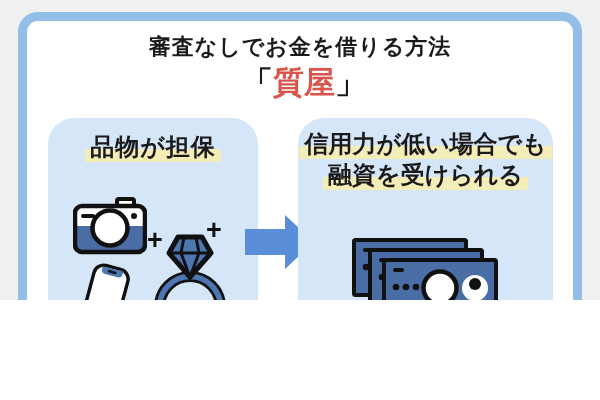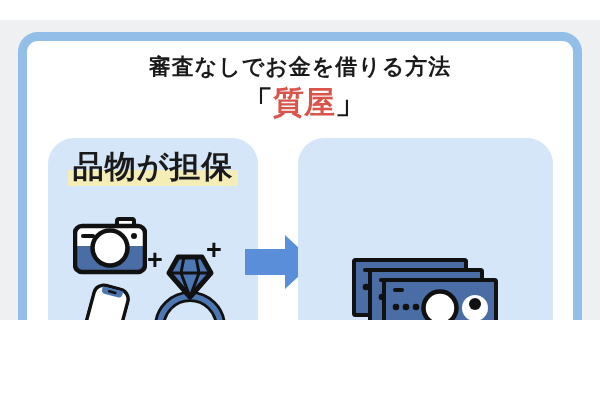--- a/index.html
+++ b/index.html
@@ -3,33 +3,33 @@
 <meta charset="utf-8">
 <style>
   :root{
     --page-bg:#eef0f1; --card-border:#93bee7; --panel-bg:#d4e6f8;
     --highlight-yellow:#f5edb8; --keyword-red:#d9544a; --icon-blue:#4a6da6;
     --ring-blue:#4d77b3; --arrow-blue:#5a8ed8; --outline-black:#111111;
     --text-black:#1a1a1a;
   }
   *{margin:0;padding:0;box-sizing:border-box;}
   body{font-family:"Liberation Sans","DejaVu Sans",sans-serif;}
-  .page{position:relative;width:600px;height:300px;background:var(--page-bg);overflow:hidden;margin-top:20px;}
+  .page{position:relative;width:600px;height:300px;background:var(--page-bg);overflow:hidden;}
   .card{position:absolute;left:18px;top:12px;width:564px;height:370px;
         background:#ffffff;border:9px solid var(--card-border);border-radius:20px;}
   .title{position:absolute;left:0;top:11px;width:100%;text-align:center;
          font-size:22px;font-weight:700;color:var(--text-black);letter-spacing:1px;}
   .subtitle{position:absolute;left:0;top:42px;width:100%;text-align:center;
             font-size:31px;font-weight:700;color:var(--text-black);line-height:40px;padding-left:8px;}
   .subtitle .kw{color:var(--keyword-red);}
   .panel{position:absolute;top:97px;height:242px;background:var(--panel-bg);border-radius:26px;}
   .panel-left{left:21px;width:210px;}
   .panel-right{left:271px;width:255px;}
   .panel-heading{position:absolute;left:0;width:100%;text-align:center;
-                 font-size:31px;font-weight:700;color:var(--text-black);line-height:31px;}
+                 font-size:24px;font-weight:700;color:var(--text-black);line-height:31px;}
   .panel-left .panel-heading{top:13px;letter-spacing:1px;}
   .panel-right .panel-heading{top:10px;}
   .hl{background:linear-gradient(to bottom,transparent 56%,var(--highlight-yellow) 56%);
       padding:0 5px 2px 5px;}
   .arrow{position:absolute;left:218px;top:193px;width:70px;height:56px;}
   .abs{position:absolute;}
   .plus{position:absolute;font-size:27px;font-weight:900;color:var(--outline-black);line-height:24px;}
   .plus-1{left:99px;top:110px;}
   .plus-2{left:158px;top:100px;}
   .phone-wrap{transform:rotate(15deg);}
@@ -82,20 +82,24 @@
       </div>
     </div>
 
     <div class="arrow">
       <svg width="70" height="56" viewBox="0 0 70 56">
         <path d="M0 15 H40 V1 L69 28 L40 55 V41 H0 Z" fill="#5a8ed8"></path>
       </svg>
     </div>
 
     <div class="panel panel-right">
+      <div class="panel-heading">
+        <div><span class="hl">信用力が低い場合でも</span></div>
+        <div><span class="hl">融資を受けられる</span></div>
+      </div>
 
       <div class="abs" style="left:54px;top:120px;">
         <svg width="146" height="79" viewBox="0 0 146 79">
           <defs>
             <g id="note">
               <rect x="2" y="2" width="112" height="55" rx="1.5" fill="#4a6da6" stroke="#111" stroke-width="4"></rect>
               <rect x="11" y="10" width="11" height="4" rx="2" fill="#111"></rect>
               <circle cx="14" cy="29" r="3.3" fill="#111"></circle>
               <circle cx="24" cy="29" r="3.3" fill="#111"></circle>
               <circle cx="34" cy="29" r="3.3" fill="#111"></circle>

